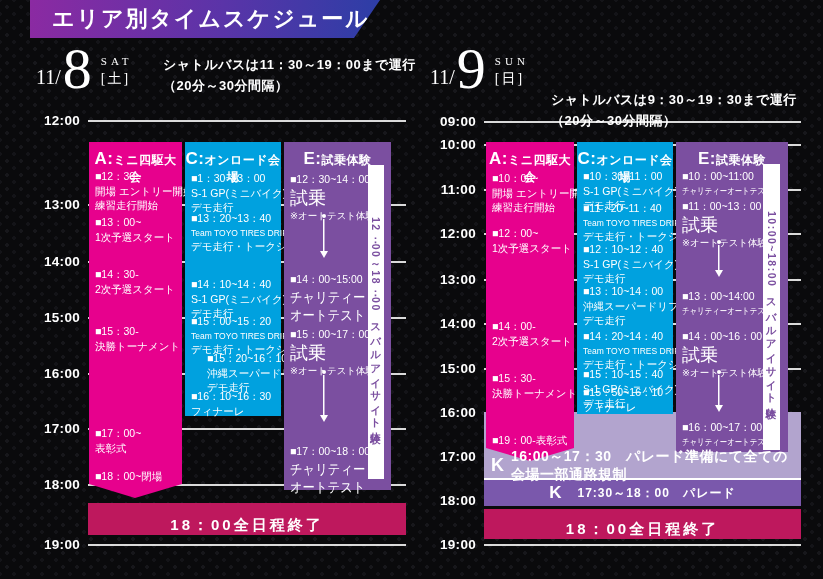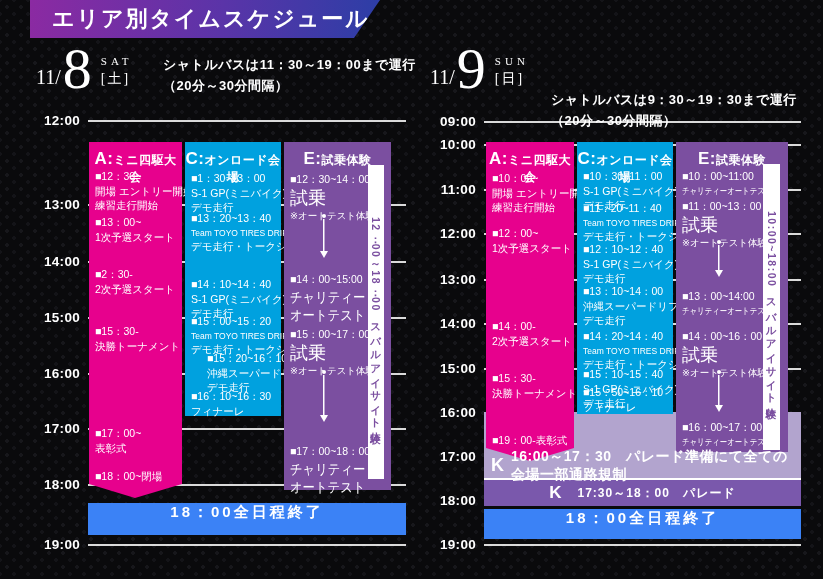--- a/index.html
+++ b/index.html
@@ -46,21 +46,21 @@
   .ev .small{font-size:9px;transform:scaleX(.82);transform-origin:left top;}
   .e-col .ev{right:26px;}
   .varrow{position:absolute;width:14px;z-index:2;
     background:linear-gradient(#fff,#fff) no-repeat center top 5px / 1.5px calc(100% - 11px);}
   .varrow::before{content:"";position:absolute;top:0;left:50%;transform:translateX(-50%);width:4px;height:4px;border-radius:50%;background:#fff;}
   .varrow::after{content:"";position:absolute;bottom:0;left:50%;transform:translateX(-50%);
     border-left:4.5px solid transparent;border-right:4.5px solid transparent;border-top:7px solid #fff;}
   .strip{position:absolute;background:#fff;color:#7b4fa0;writing-mode:vertical-rl;text-orientation:mixed;
     font-weight:bold;font-size:10.5px;letter-spacing:1.5px;display:flex;align-items:center;justify-content:center;z-index:3;}
   .tail{position:absolute;top:100%;left:0;width:0;height:0;}
-  .grayband{position:absolute;background:#3b82f6;display:flex;align-items:flex-start;justify-content:center;
+  .grayband{position:absolute;background:#be185d;display:flex;align-items:flex-end;justify-content:center;
     font-weight:bold;font-size:15px;letter-spacing:3px;z-index:2;}
   .kband{position:absolute;background:#b2a4ce;z-index:1;}
   .k1{position:absolute;display:flex;align-items:center;gap:7px;font-weight:bold;z-index:3;padding-left:7px;box-sizing:border-box;}
   .k1 .klt{font-size:18px;}
   .k1 .ktx{font-size:14px;letter-spacing:.5px;}
   .k2{position:absolute;background:#7a58ac;display:flex;align-items:center;justify-content:center;gap:16px;
     font-weight:bold;z-index:2;border-top:2px solid #fff;box-sizing:border-box;}
   .k2 .klt{font-size:17px;}
   .k2 .ktx{font-size:12px;letter-spacing:1px;}
 </style>
@@ -100,21 +100,21 @@
   <div class="gl" style="left:88px;top:373px;width:318px;"></div>
   <div class="gl" style="left:88px;top:428px;width:318px;"></div>
   <div class="gl" style="left:88px;top:484px;width:318px;"></div>
   <div class="gl" style="left:88px;top:544px;width:318px;"></div>
 
   <div class="col pink" style="left:89px;top:142px;width:93px;height:342px;">
     <div class="colhead"><span class="lt">A:</span><span>ミニ四駆大会</span></div>
     <div class="ev" style="top:28px;"><div class="t">■12：30~</div><div class="d">開場 エントリー開始
 練習走行開始</div></div>
     <div class="ev" style="top:74px;"><div class="t">■13：00~</div><div class="d">1次予選スタート</div></div>
-    <div class="ev" style="top:126px;"><div class="t">■2：30-</div><div class="d">2次予選スタート</div></div>
+    <div class="ev" style="top:126px;"><div class="t">■14：30-</div><div class="d">2次予選スタート</div></div>
     <div class="ev" style="top:183px;"><div class="t">■15：30-</div><div class="d">決勝トーナメント</div></div>
     <div class="ev" style="top:285px;"><div class="t">■17：00~</div><div class="d">表彰式</div></div>
     <div class="ev" style="top:328px;"><div class="t">■18：00~閉場</div></div>
     <div class="tail" style="border-left:46px solid transparent;border-right:47px solid transparent;border-top:14px solid #e7018d;"></div>
   </div>
 
   <div class="col cyan" style="left:185px;top:142px;width:96px;height:274px;">
     <div class="colhead"><span class="lt">C:</span><span>オンロード会場</span></div>
     <div class="ev" style="top:30px;"><div class="t">■1：30~13：00</div><div class="d">S-1 GP(ミニバイク)
 デモ走行</div></div>

